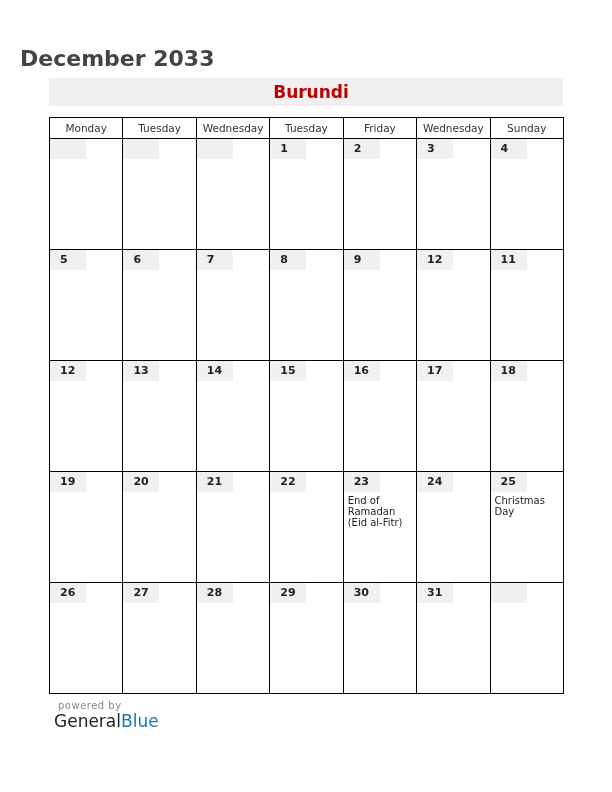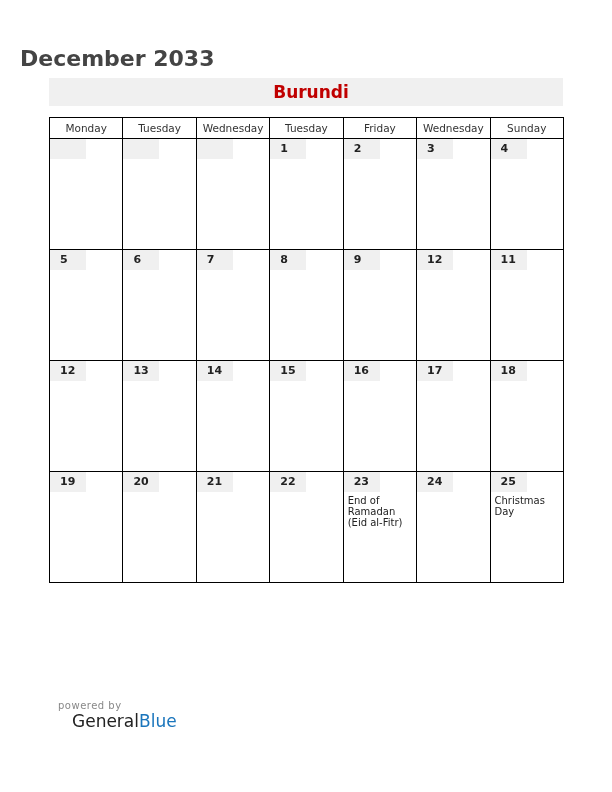--- a/index.html
+++ b/index.html
@@ -8,21 +8,21 @@
   .country-bar { position: absolute; top: 78px; left: 49px; width: 514px; height: 28px; background: #f0f0f0; }
   .country { display: block; text-align: center; line-height: 28px; font-size: 17px; font-weight: bold; color: #c00000; padding-left: 10px; }
   table.cal { position: absolute; top: 117px; left: 49px; width: 515px; border-collapse: collapse; table-layout: fixed; }
   table.cal th, table.cal td { border: 1.5px solid #000; padding: 0; }
   table.cal th { height: 20px; font-size: 10.5px; font-weight: normal; color: #333; text-align: center; }
   table.cal td { height: 110px; vertical-align: top; position: relative; }
   .daynum { display: block; width: 36px; height: 20px; background: #f0f0f0; font-size: 11px; font-weight: bold; color: #222; line-height: 20px; padding-left: 10px; box-sizing: border-box; margin-left: 0; }
   .daynum.empty { width: 36px; }
   .event { display: block; font-size: 10px; color: #222; line-height: 11px; padding: 3px 4px 0 4px; }
   .powered { position: absolute; top: 700px; left: 58px; font-size: 10px; color: #888; letter-spacing: 0.5px; }
-  .brand { position: absolute; top: 711px; left: 72px; font-size: 17px; text-align: right; }
+  .brand { position: absolute; top: 711px; left: 54px; font-size: 17px; text-align: right; }
   .brand .g { color: #222; }
   .brand .b { color: #1a75bc; }
 </style>
 </head>
 <body>
 
 <div class="title">December 2033</div>
 <div class="country-bar">
   <span class="country">Burundi</span>
 </div>
@@ -127,19 +127,42 @@
           <span class="event">End of Ramadan (Eid al-Fitr)</span>
         </td>
         <td>
           <span class="daynum">24</span>
         </td>
         <td>
           <span class="daynum">25</span>
           <span class="event">Christmas Day</span>
         </td>
       </tr>
+      <tr>
+        <td>
+          <span class="daynum">26</span>
+        </td>
+        <td>
+          <span class="daynum">27</span>
+        </td>
+        <td>
+          <span class="daynum">28</span>
+        </td>
+        <td>
+          <span class="daynum">29</span>
+        </td>
+        <td>
+          <span class="daynum">30</span>
+        </td>
+        <td>
+          <span class="daynum">31</span>
+        </td>
+        <td>
+          <span class="daynum empty"></span>
+        </td>
+      </tr>
     </tbody>
 </table>
 
 <div class="powered">powered by</div>
 <div class="brand">
   <span class="g">General</span><span class="b">Blue</span>
 </div>
 
 </body></html>

